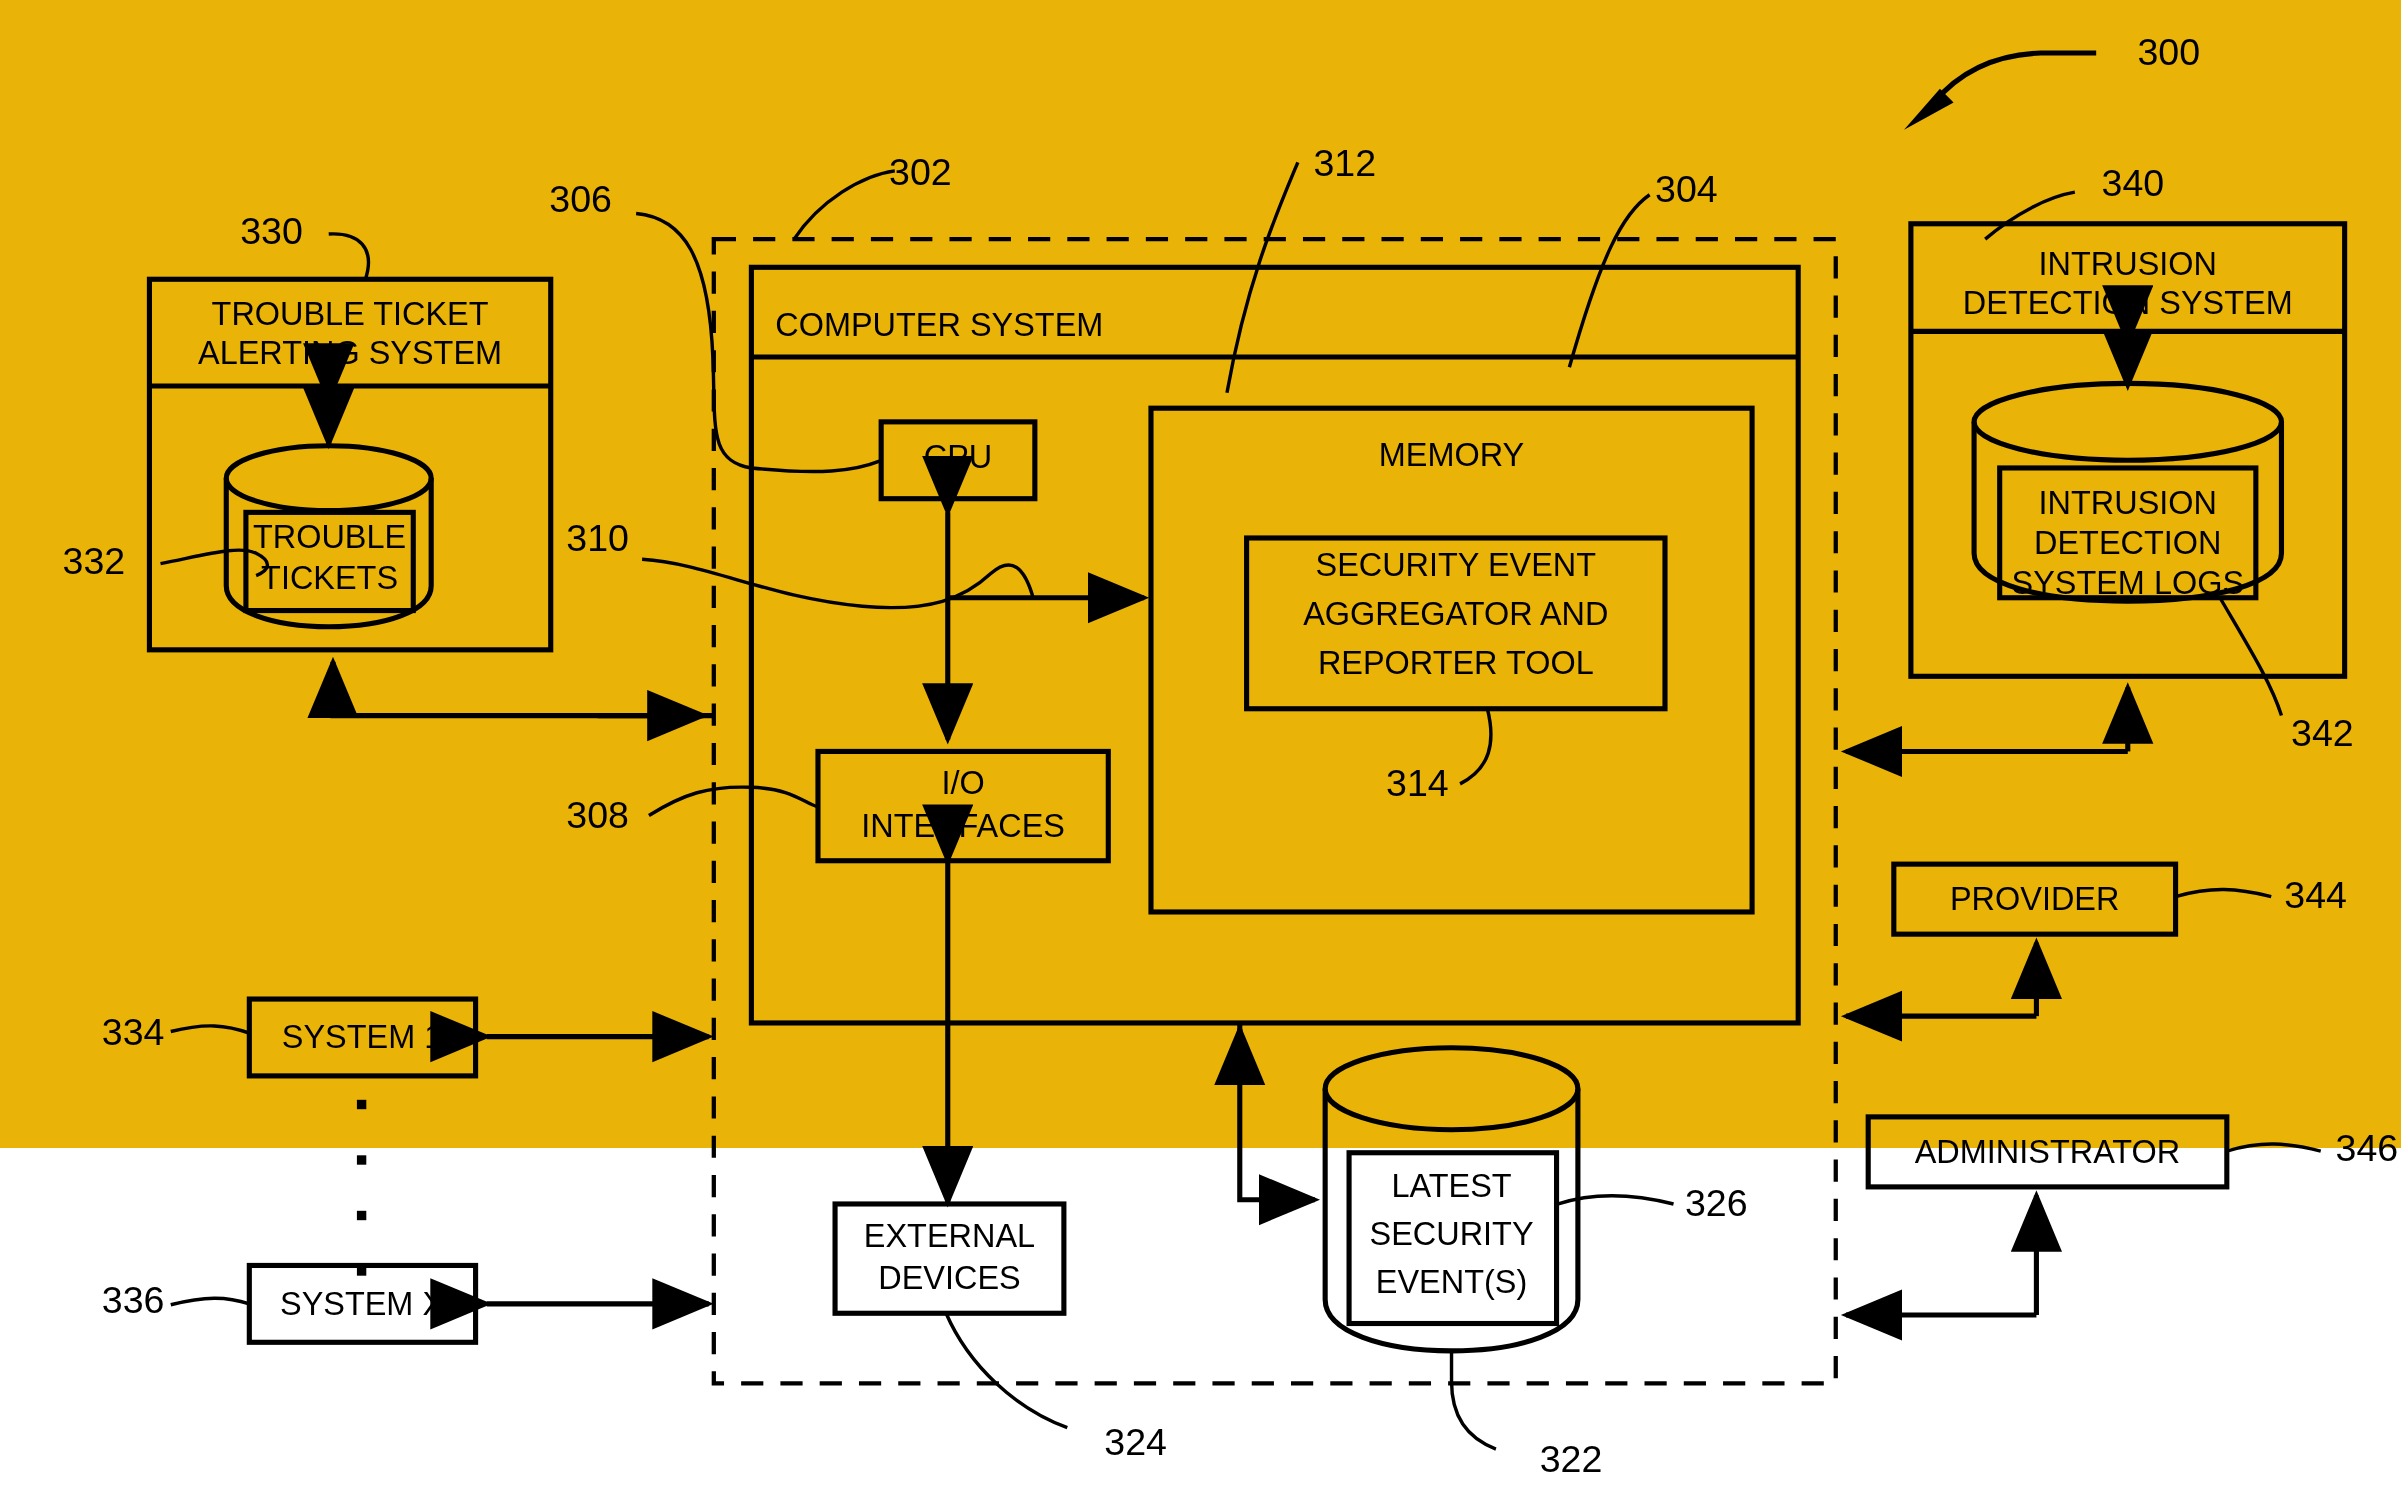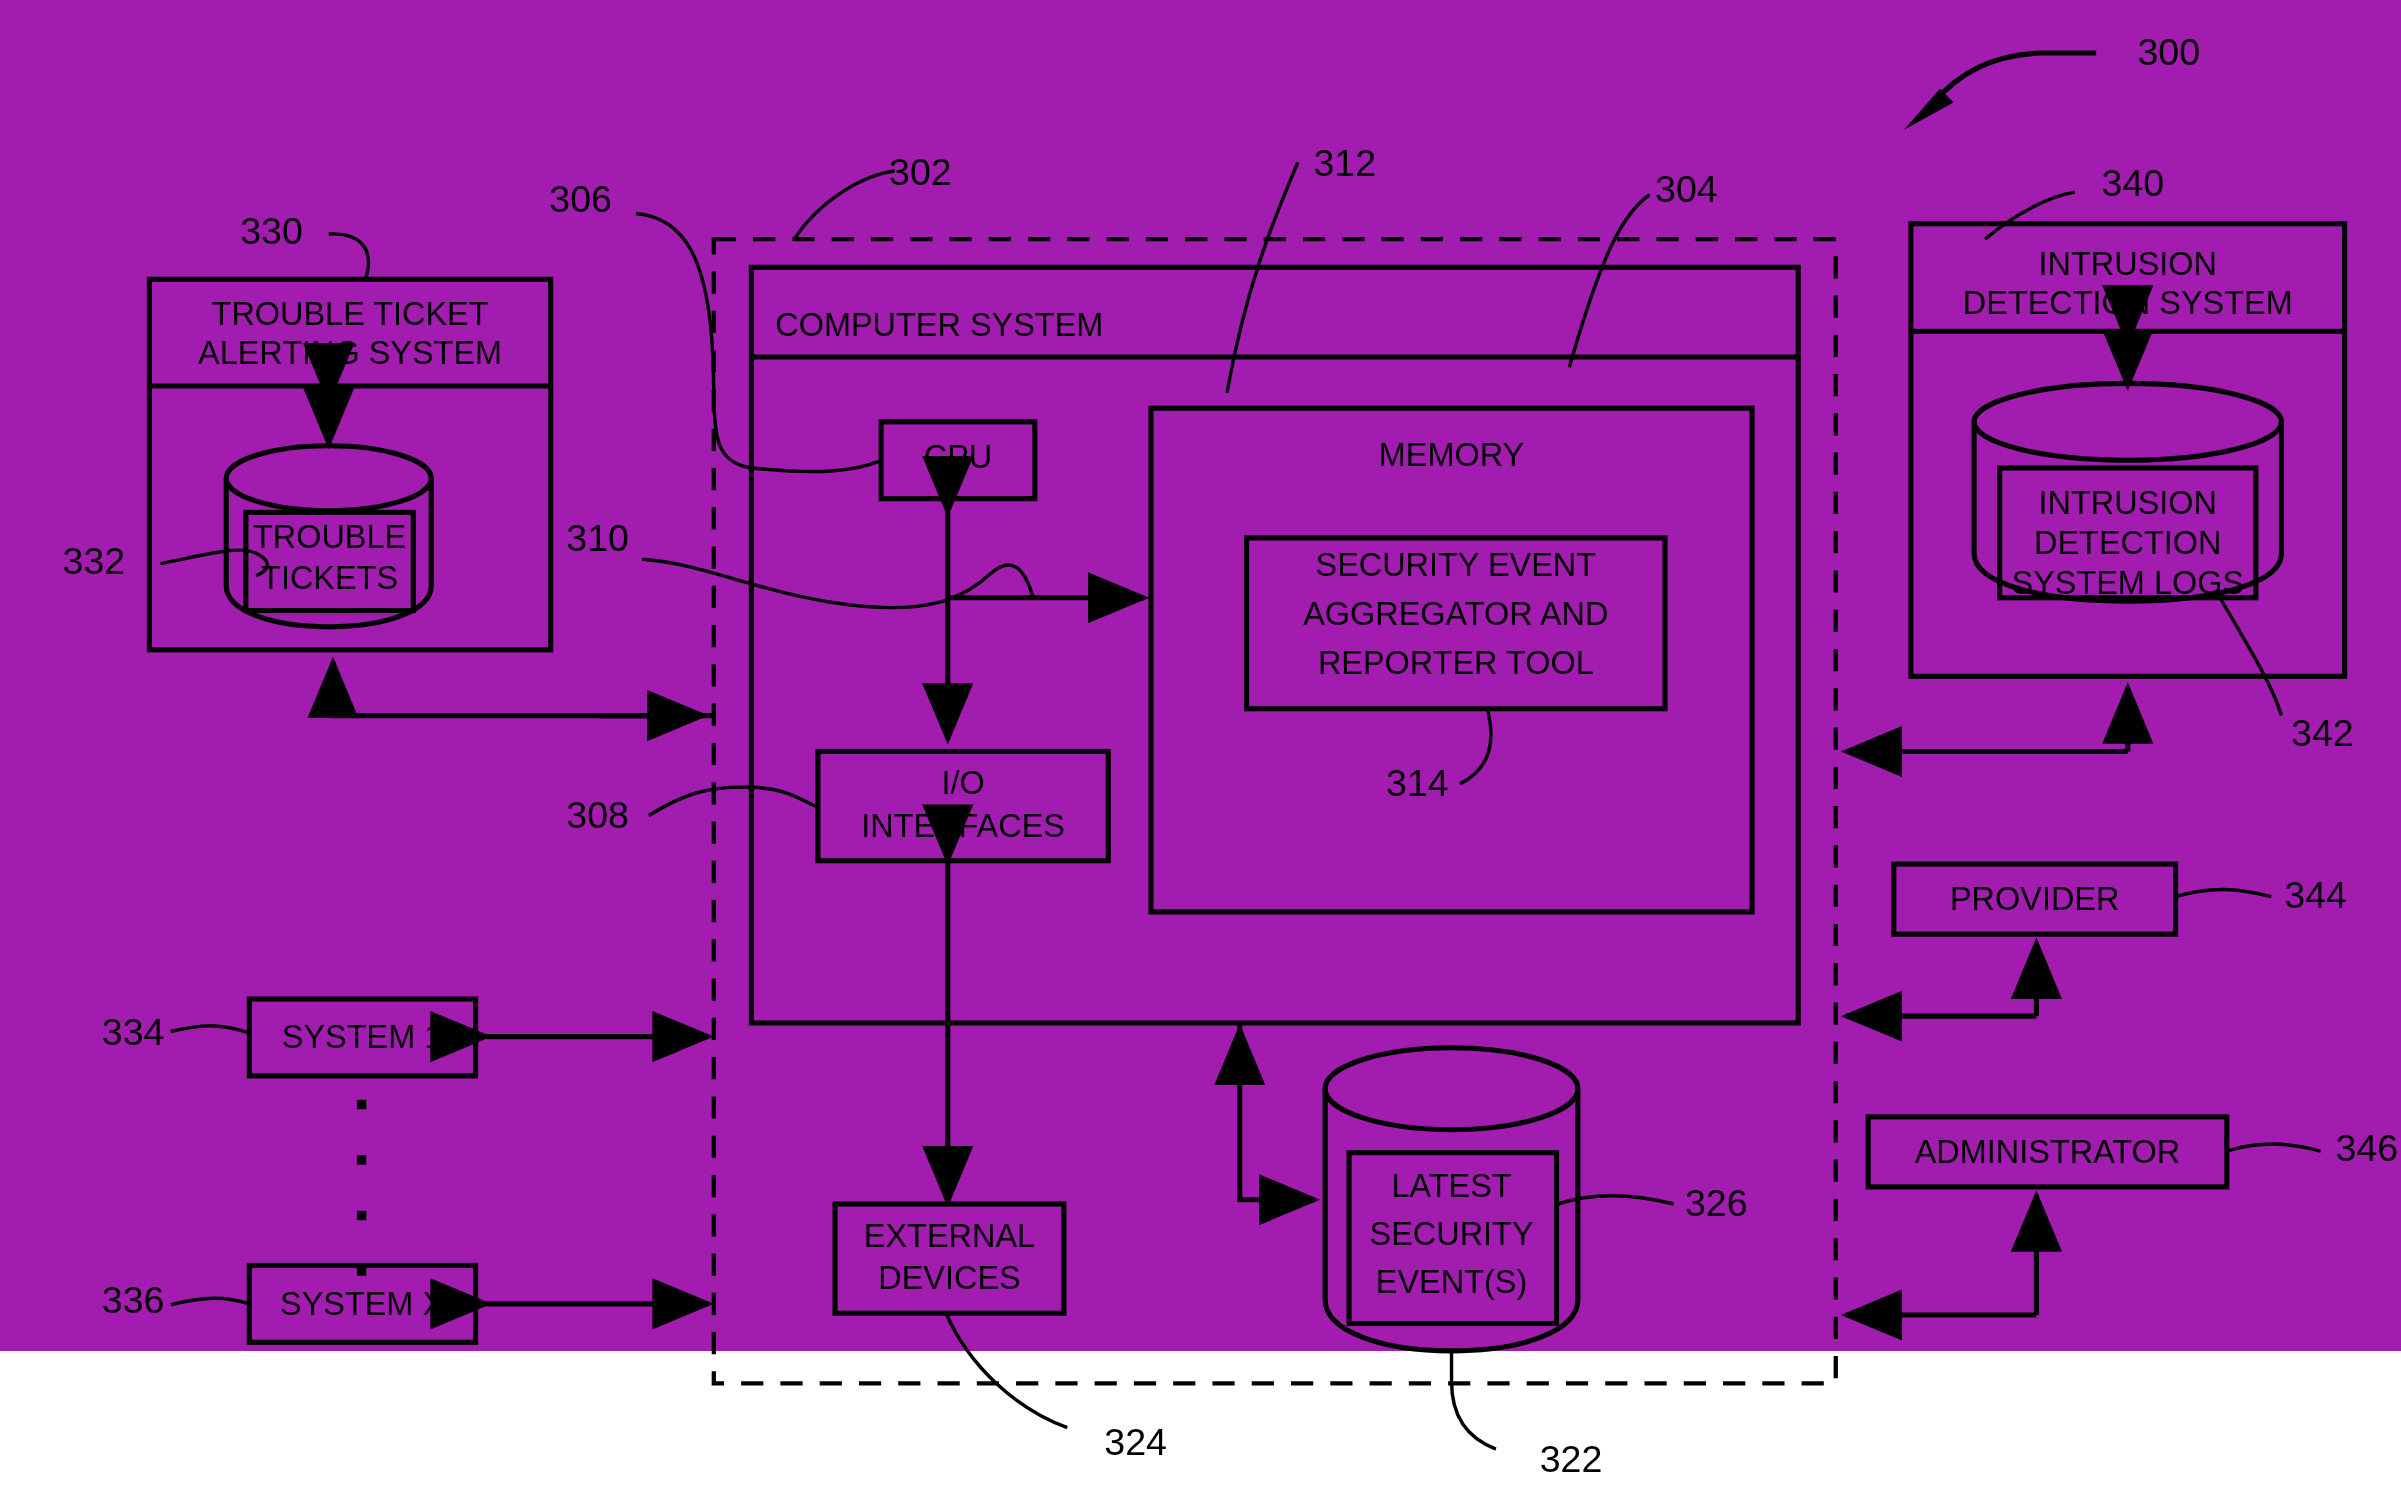--- a/index.html
+++ b/index.html
@@ -1,18 +1,18 @@
 <!DOCTYPE html>
 <html style="font-size:13.7px"><head>
 <meta charset="utf-8">
 <style>
   html,body{margin:0;padding:0;background:#ffffff;}
   body{width:2401px;height:1508px;overflow:hidden;
        font-family:"Liberation Sans",sans-serif;}
-  #stage{position:relative;width:2401px;height:1351px;background:#a21caf;}
+  #stage{position:relative;width:2401px;height:1148px;background:#eab308;}
   svg.layer{position:absolute;left:0;top:0;width:2401px;height:1508px;}
   text{font-family:"Liberation Sans",sans-serif;fill:#000;}
   .boxlabel{font-size:38px;text-anchor:middle;dominant-baseline:middle;}
   .reflabel{font-size:44px;text-anchor:middle;dominant-baseline:middle;}
   .hdr{font-size:38px;dominant-baseline:middle;}
   .ln{stroke:#000;fill:none;}
   .thin{stroke-width:4;}
   .med{stroke-width:5;}
   .thick{stroke-width:6;}
   .dash{stroke-dasharray:26 20;}

